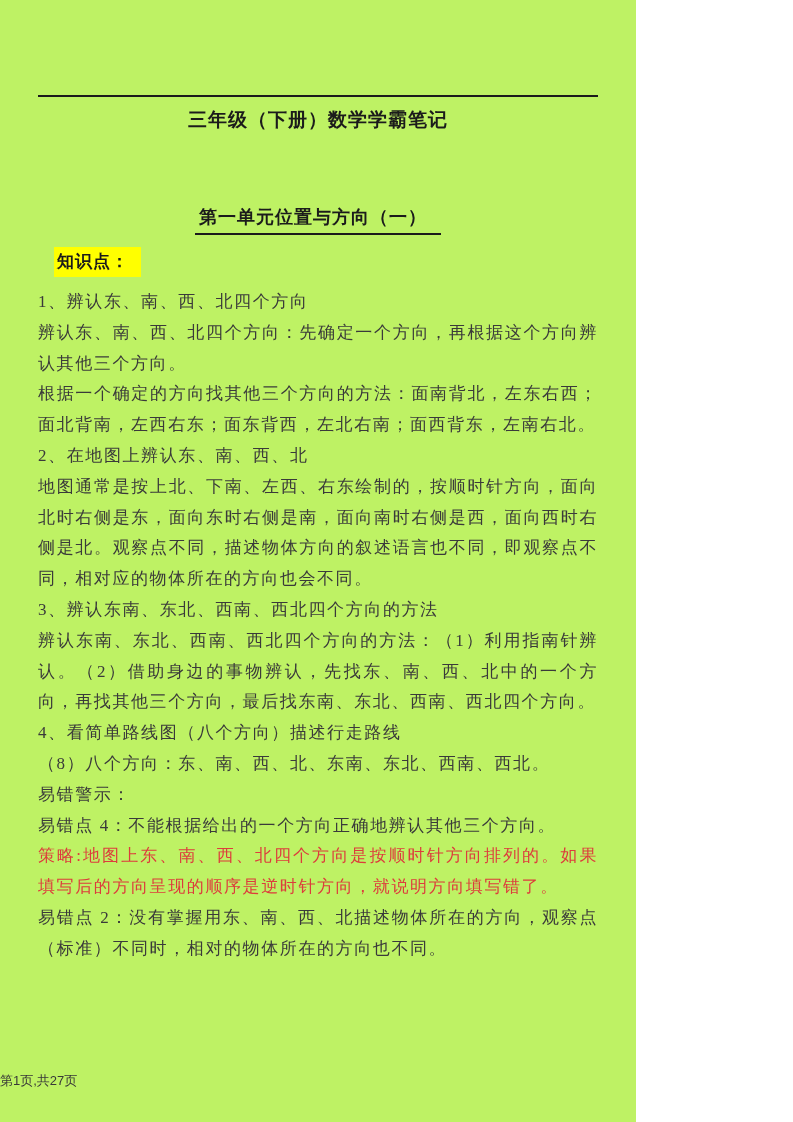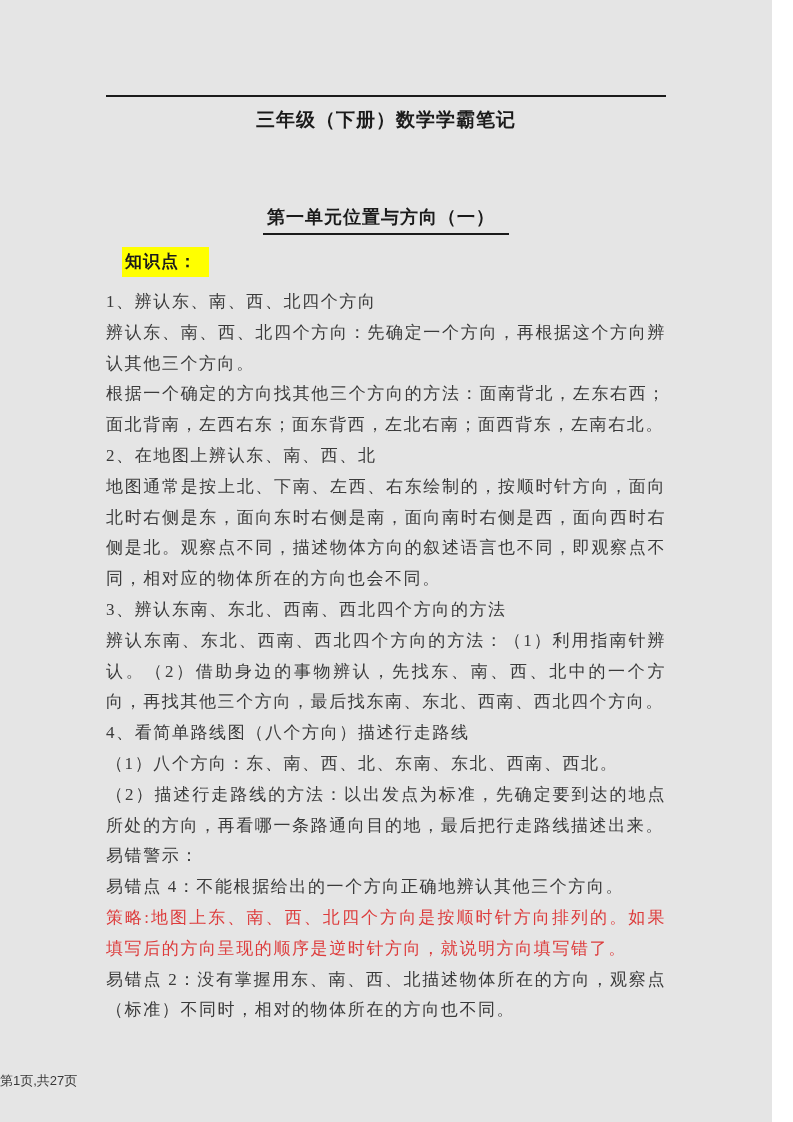--- a/index.html
+++ b/index.html
@@ -2,23 +2,23 @@
 <html style="--yellow: #ffff00; --red: #dd3c3c; --body: #3a3a3a; --heading: #1b1b1b;"><head>
 <meta charset="utf-8">
 <style>
   html, body {
     margin: 0;
     padding: 0;
     background: #ffffff;
   }
   .sheet {
     position: relative;
-    width: 772px;
+    width: 636px;
     height: 1122px;
-    background: #e5e5e5;
+    background: #bef264;
     overflow: hidden;
     font-family: "Liberation Serif", "DejaVu Serif", serif;
   }
   .content {
     width: 560px;
     margin: 0 auto;
   }
   .title-divider {
     margin-top: 95px;
     border: none;
@@ -108,22 +108,21 @@
 
     <div class="body-text">
       <p>1、辨认东、南、西、北四个方向</p>
       <p>辨认东、南、西、北四个方向：先确定一个方向，再根据这个方向辨认其他三个方向。</p>
       <p>根据一个确定的方向找其他三个方向的方法：面南背北，左东右西；面北背南，左西右东；面东背西，左北右南；面西背东，左南右北。</p>
       <p>2、在地图上辨认东、南、西、北</p>
       <p>地图通常是按上北、下南、左西、右东绘制的，按顺时针方向，面向北时右侧是东，面向东时右侧是南，面向南时右侧是西，面向西时右侧是北。观察点不同，描述物体方向的叙述语言也不同，即观察点不同，相对应的物体所在的方向也会不同。</p>
       <p>3、辨认东南、东北、西南、西北四个方向的方法</p>
       <p>辨认东南、东北、西南、西北四个方向的方法：（1）利用指南针辨认。（2）借助身边的事物辨认，先找东、南、西、北中的一个方向，再找其他三个方向，最后找东南、东北、西南、西北四个方向。</p>
       <p>4、看简单路线图（八个方向）描述行走路线</p>
-      <p>（1）八个方向：东、南、西、北、东南、东北、西南、西北。</p>
-      <p>（2）描述行走路线的方法：以出发点为标准，先确定要到达的地点所处的方向，再看哪一条路通向目的地，最后把行走路线描述出来。</p>
+      <p>（8）八个方向：东、南、西、北、东南、东北、西南、西北。</p>
       <p>易错警示：</p>
       <p>易错点 4：不能根据给出的一个方向正确地辨认其他三个方向。</p>
       <p class="red">策略:地图上东、南、西、北四个方向是按顺时针方向排列的。如果填写后的方向呈现的顺序是逆时针方向，就说明方向填写错了。</p>
       <p>易错点 2：没有掌握用东、南、西、北描述物体所在的方向，观察点（标准）不同时，相对的物体所在的方向也不同。</p>
     </div>
   </div>
 
   <div class="page-footer">第1页,共27页</div>
 </div>
 

